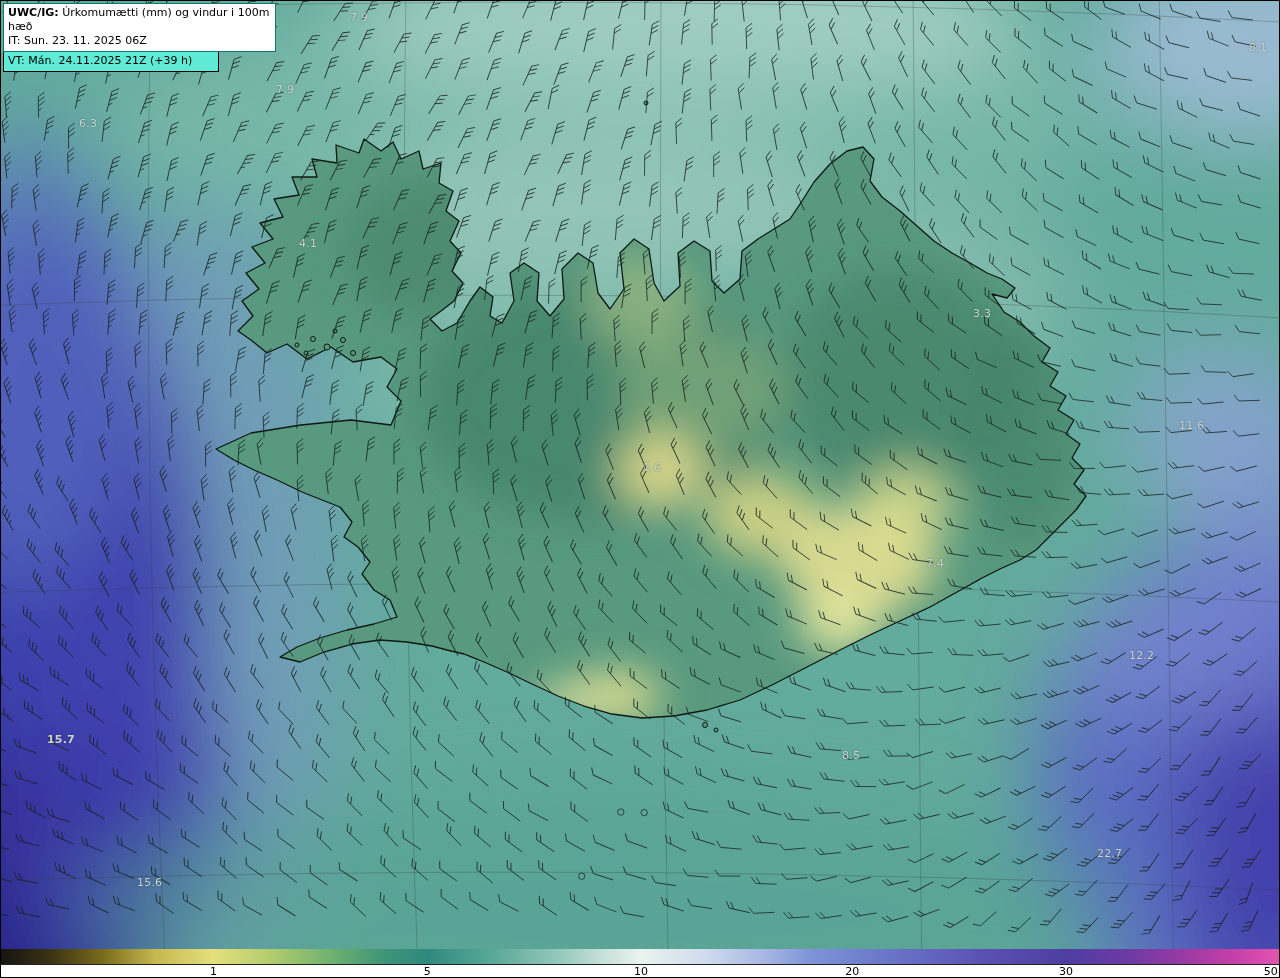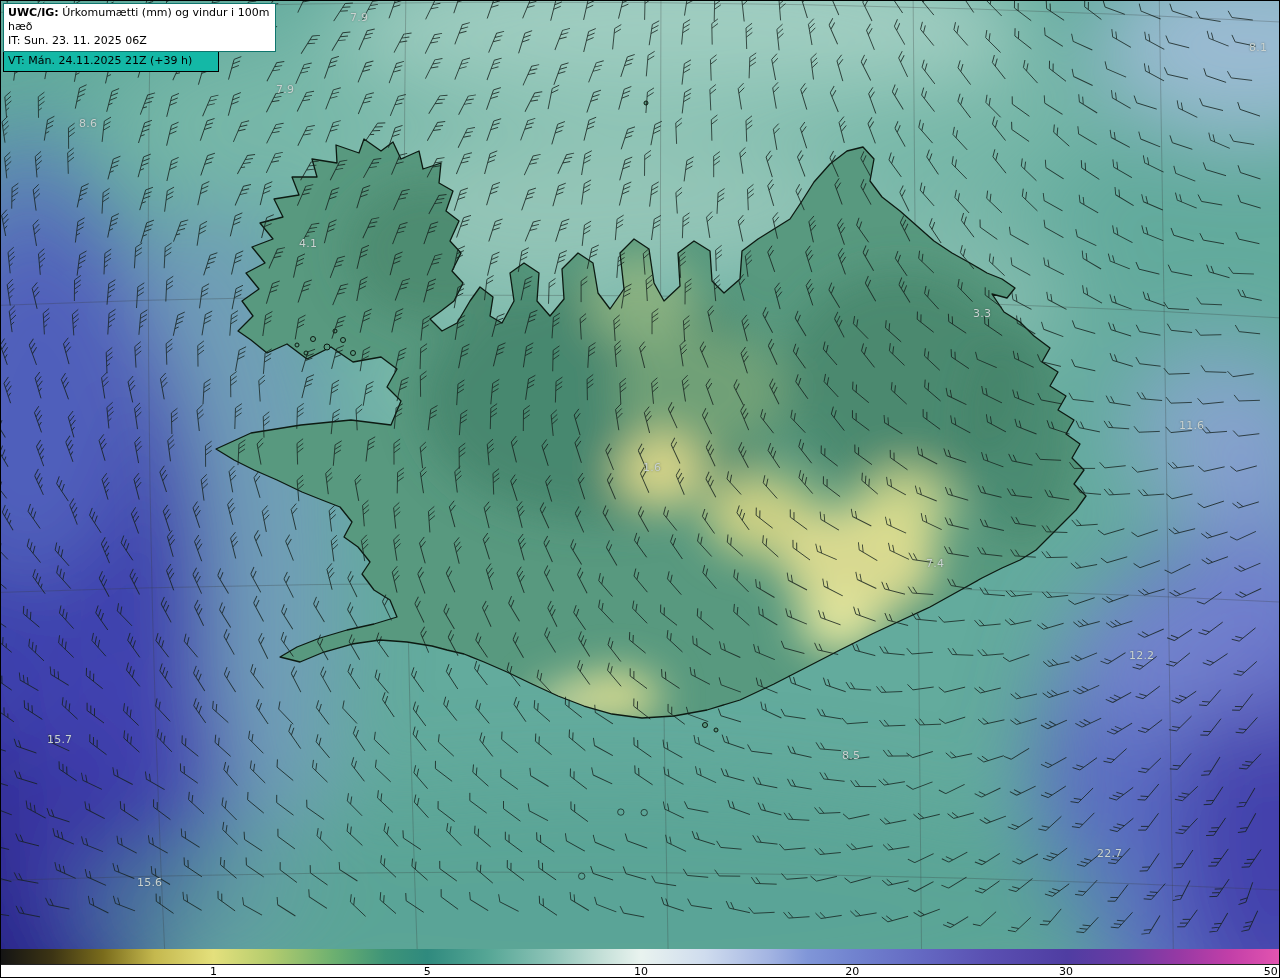--- a/index.html
+++ b/index.html
@@ -10,21 +10,21 @@
   }
   #map-svg{position:absolute;left:0;top:0;}
   
   .title-wrap{position:absolute;left:2px;top:2px;z-index:30;}
   .title-box{
     background:#ffffff;border:1px solid #0f766e;padding:2px 5px 3px 4px;
     font-size:11px;line-height:14px;color:#000;width:262px;
   }
   .title-box .b{font-weight:bold;}
   .vt-box{
-    background:#14b8a6;border:1px solid #000;border-top:none;
+    background:#5eead4;border:1px solid #000;border-top:none;
     padding:2px 5px 3px 4px;font-size:11px;line-height:14px;color:#000;
     width:205px;
   }
   
   #labels-layer{position:absolute;left:0;top:0;width:1280px;height:896px;z-index:20;pointer-events:none;}
   .map-label{
     position:absolute;font-size:11px;color:#c9d2d0;
     text-shadow:0 0 2px rgba(35,55,50,.55);
     letter-spacing:.2px;
   }
@@ -1309,28 +1309,28 @@
           <path d="M0,0 L0,-21 M0,-21.0 L6.2,-25.6 M0,-16.4 L6.2,-21.0 M0,-11.8 L6.2,-16.4" transform="translate(1226.7,912.0) rotate(-149.6)"></path>
           <path d="M0,0 L0,-21 M0,-21.0 L6.2,-25.6 M0,-16.4 L6.2,-21.0 M0,-11.8 L6.2,-16.4" transform="translate(1256.7,909.7) rotate(-155.3)"></path>
         </g>
     </g>
   </svg>
 
   <div id="labels-layer">
       <div class="map-label" style="left: 349px; top: 10px;">7.9</div>
       <div class="map-label" style="left: 1248px; top: 40px;">8.1</div>
       <div class="map-label" style="left: 275px; top: 82px;">7.9</div>
-      <div class="map-label" style="left: 78px; top: 116px;">8.6</div>
+      <div class="map-label" style="left: 78px; top: 116px;">6.3</div>
       <div class="map-label" style="left: 298px; top: 236px;">4.1</div>
       <div class="map-label" style="left: 972px; top: 306px;">3.3</div>
       <div class="map-label" style="left: 1178px; top: 418px; text-align: center;">11.6</div>
       <div class="map-label" style="left: 642px; top: 460px;">1.6</div>
       <div class="map-label" style="left: 925px; top: 556px;">7.4</div>
       <div class="map-label" style="left: 1128px; top: 648px;">12.2</div>
-      <div class="map-label" style="left: 46px; top: 732px;">15.7</div>
+      <div class="map-label" style="left: 46px; top: 732px; font-weight: bold;">15.7</div>
       <div class="map-label" style="left: 841px; top: 748px;">8.5</div>
       <div class="map-label" style="left: 1096px; top: 846px;">22.7</div>
       <div class="map-label" style="left: 136px; top: 875px;">15.6</div>
     </div>
 
   <div class="title-wrap">
     <div class="title-box">
       <div><span class="b">UWC/IG:</span><span> Úrkomumætti (mm) og vindur i 100m hæð</span></div>
       <div>IT: Sun. 23. 11. 2025 06Z</div>
     </div>

